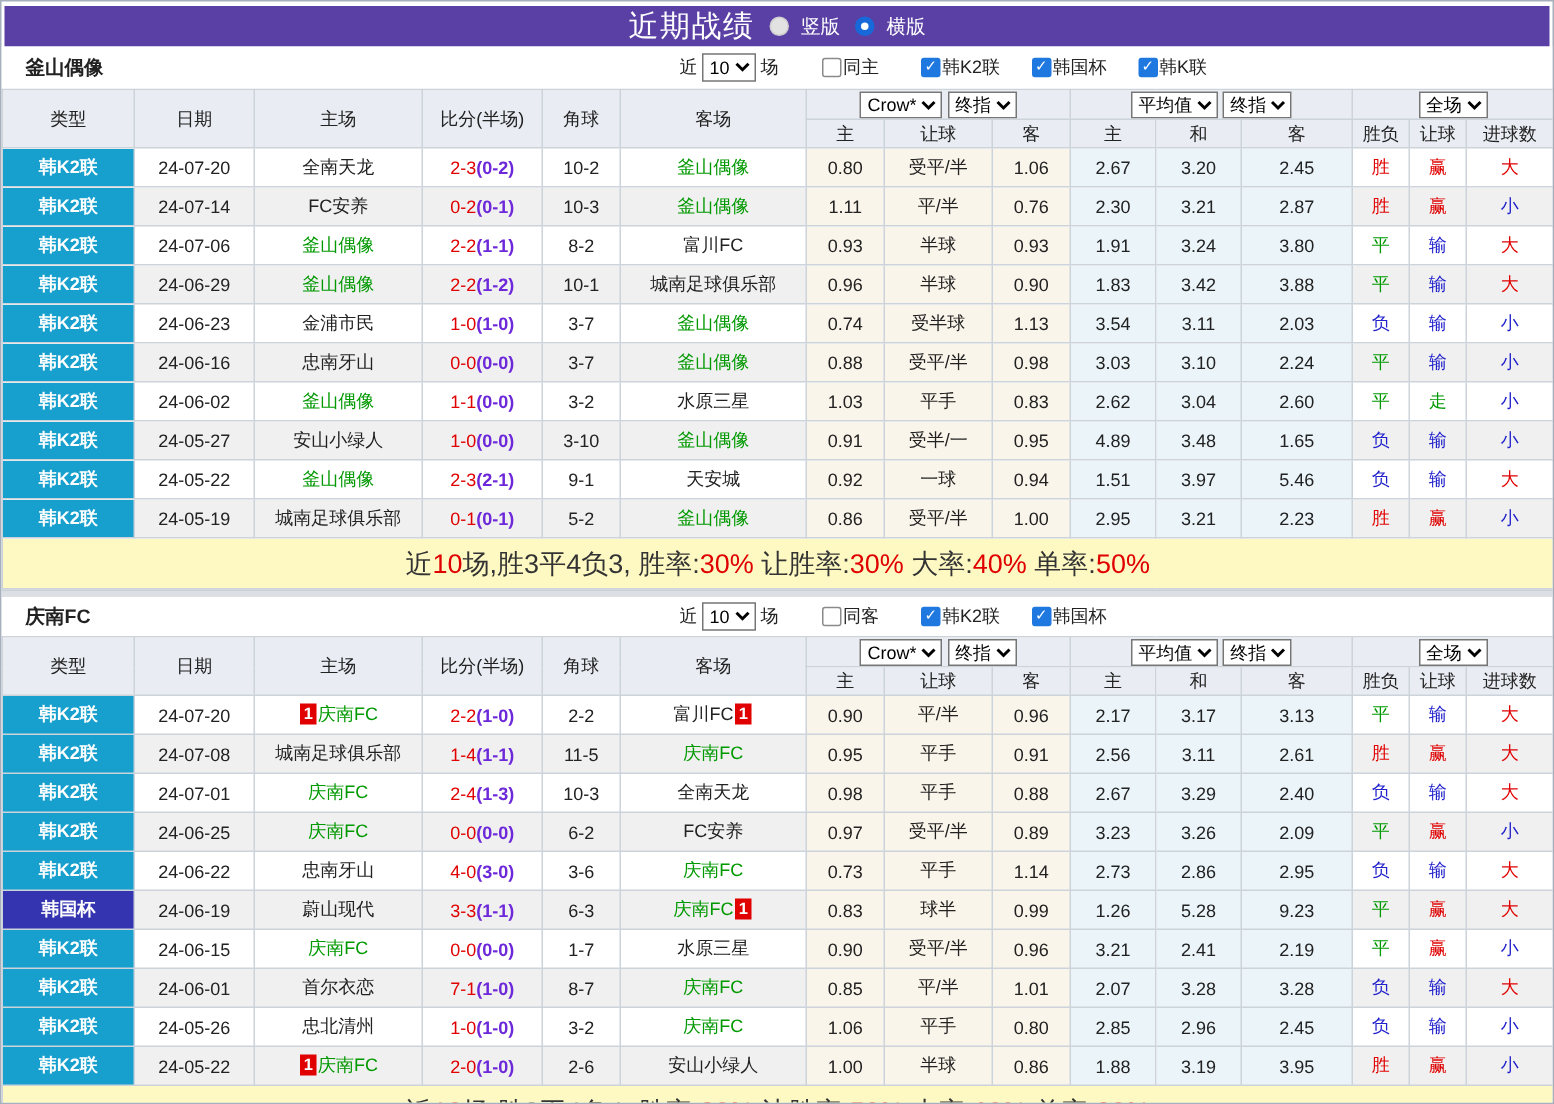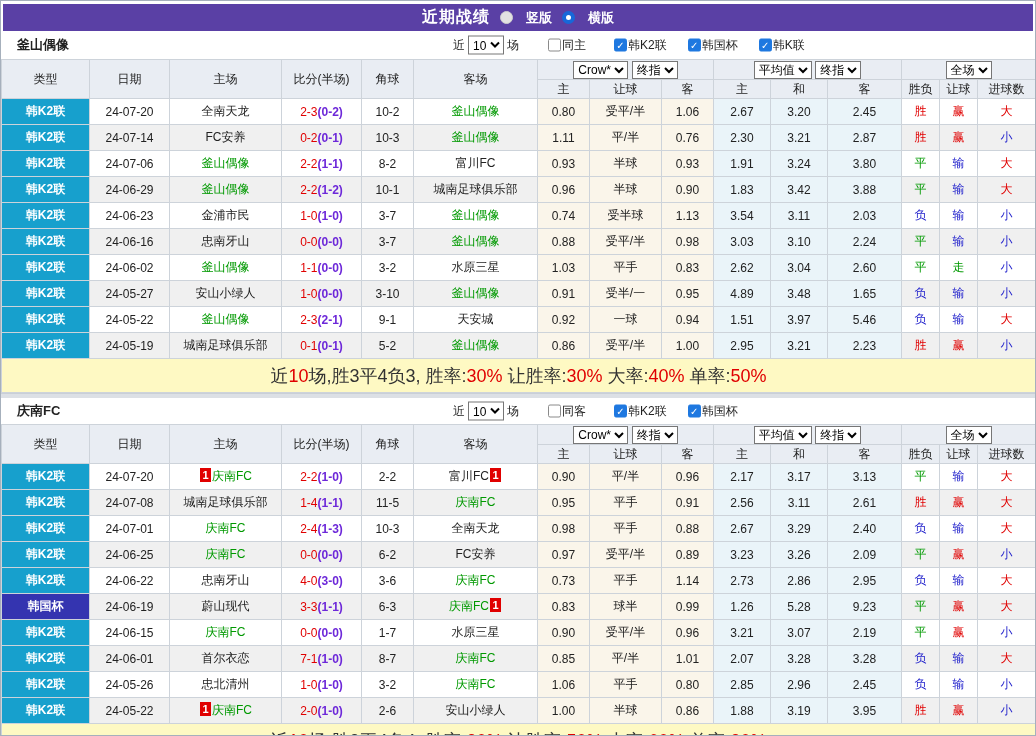--- a/index.html
+++ b/index.html
@@ -14,22 +14,22 @@
     background: #fff;
     overflow: hidden;
   }
   
   .title-bar {
     height: 27px; margin: 3px 2px 0 2px;
     background: #5A40A5; color: #fff;
     display: flex; align-items: center; justify-content: center; gap: 10px;
     font-size: 13px;
   }
-  .title-text { font-weight: bold; font-size: 16px; letter-spacing: 1px; }
-  .radio-opt { display: inline-flex; align-items: center; gap: 13px; cursor: default; font-weight: bold; }
+  .title-text { font-weight: normal; font-size: 20px; letter-spacing: 1px; }
+  .radio-opt { display: inline-flex; align-items: center; gap: 8px; cursor: default; }
   .radio {
     width: 13px; height: 13px; border-radius: 50%;
     background: #E2E2E2; display: inline-block; border: 1px solid #CFCFCF;
   }
   .radio.sel { background: #fff; border: 4px solid #1768D9; }
   
   .filter-row { position: relative; height: 28px; background: #fff; }
   .filter-row.h26 { height: 26px; }
   .team-name {
     position: absolute; left: 16px; top: 50%; transform: translateY(-50%);
@@ -541,21 +541,21 @@
             <td class="type k2">韩K2联</td>
             <td>24-06-15</td>
             <td><span class="t-green">庆南FC</span></td>
             <td><span class="c-red">0-0</span><span class="half">(0-0)</span></td>
             <td>1-7</td>
             <td><span>水原三星</span></td>
             <td class="odds-cream">0.90</td>
             <td class="odds-cream">受平/半</td>
             <td class="odds-cream">0.96</td>
             <td class="odds-blue">3.21</td>
-            <td class="odds-blue">3.07</td>
+            <td class="odds-blue">2.41</td>
             <td class="odds-blue">2.19</td>
             <td class="c-green">平</td>
             <td class="c-red">赢</td>
             <td class="c-blue">小</td>
           </tr>
           <tr class="alt">
             <td class="type k2">韩K2联</td>
             <td>24-06-01</td>
             <td><span>首尔衣恋</span></td>
             <td><span class="c-red">7-1</span><span class="half">(1-0)</span></td>

